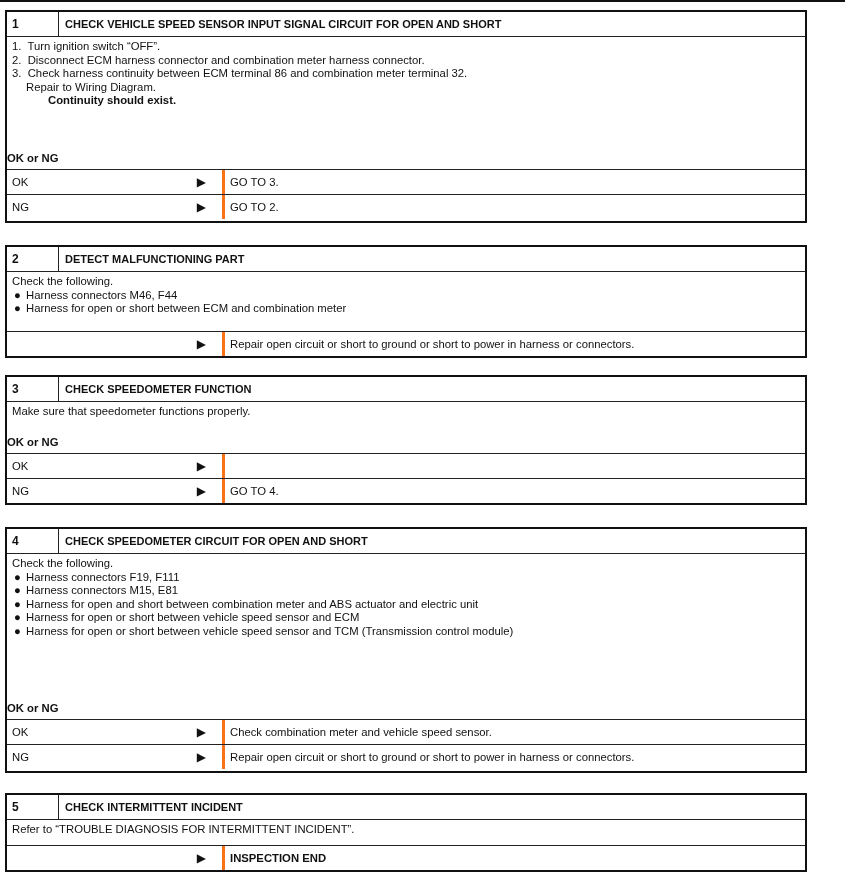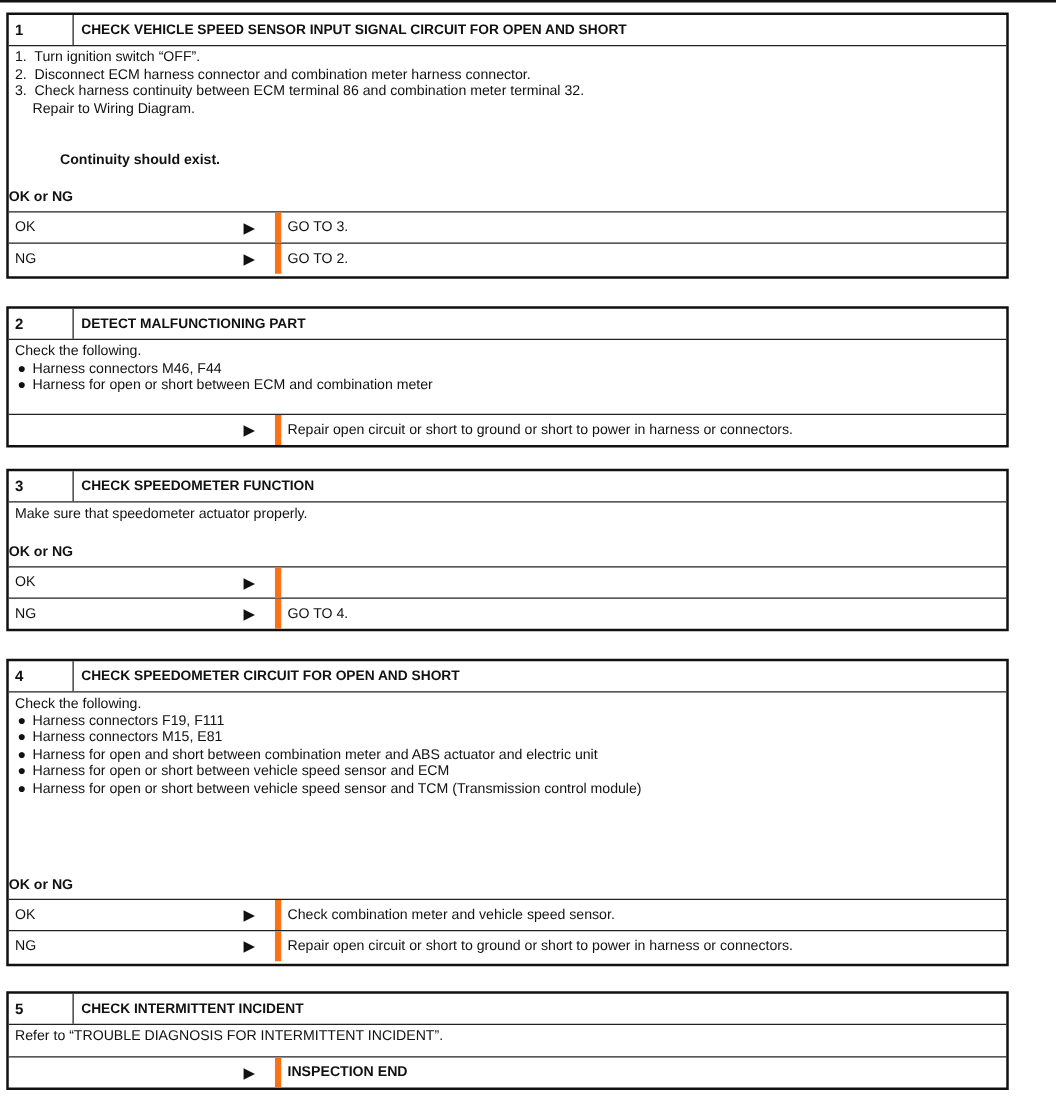--- a/index.html
+++ b/index.html
@@ -7,27 +7,27 @@
          font-family: "Liberation Sans", sans-serif; color: #111; font-size: 11.3px; }
   .topline { position: absolute; left: 0; top: 0; width: 845px; height: 2px; background: #111; }
   .box { position: absolute; left: 5px; width: 802px; border: 2px solid #111; box-sizing: border-box; }
   .hdr { display: flex; height: 24px; border-bottom: 1px solid #222; }
   .hdr .num { width: 52px; border-right: 1px solid #222; font-weight: bold; font-size: 12px;
               padding-left: 5px; line-height: 24px; box-sizing: border-box; }
   .hdr .title { flex: 1; font-weight: bold; font-size: 11px; padding-left: 6px; line-height: 24px; }
   .body { padding: 3px 5px 2px 5px; line-height: 13.6px; }
   .body .line { white-space: pre; }
   .body .indent { padding-left: 14px; }
-  .body .bold-indent { padding-left: 36px; font-weight: bold; margin-top: 28px; }
+  .body .bold-indent { padding-left: 36px; font-weight: bold; }
   .body .bullet { padding-left: 2px; }
   .body .bullet .dot { display: inline-block; width: 12px; }
   .okng { font-weight: bold; height: 22px; line-height: 22px; border-bottom: 1px solid #222; }
   .row { display: flex; height: 24px; line-height: 24px; }
   .row + .row { border-top: 1px solid #222; }
-  .row .lbl { width: 218px; padding-left: 5px; box-sizing: border-box; border-right: 5px solid #f97316; position: relative; }
+  .row .lbl { width: 218px; padding-left: 5px; box-sizing: border-box; border-right: 3px solid #f97316; position: relative; }
   .row .lbl .arrow { position: absolute; right: 16px; top: 0; font-size: 12px; }
   .row .act { flex: 1; padding-left: 5px; }
   .row .act.strong { font-weight: bold; }
   .action-top { border-top: 1px solid #222; }
 </style>
 </head>
 <body>
 
 <div class="topline"></div>
 
@@ -69,21 +69,21 @@
     <div class="act">Repair open circuit or short to ground or short to power in harness or connectors.</div>
   </div>
 </div>
 
 <div class="box" style="top:375px; height:130px;">
   <div class="hdr">
     <div class="num">3</div>
     <div class="title">CHECK SPEEDOMETER FUNCTION</div>
   </div>
   <div class="body" style="height:29px; box-sizing:border-box;">
-    <div class="line">Make sure that speedometer actuator properly.</div>
+    <div class="line">Make sure that speedometer functions properly.</div>
   </div>
   <div class="okng">OK or NG</div>
   <div class="row">
     <div class="lbl"><span>OK</span><span class="arrow">▶</span></div>
   </div>
   <div class="row">
     <div class="lbl"><span>NG</span><span class="arrow">▶</span></div>
     <div class="act">GO TO 4.</div>
   </div>
 </div>

